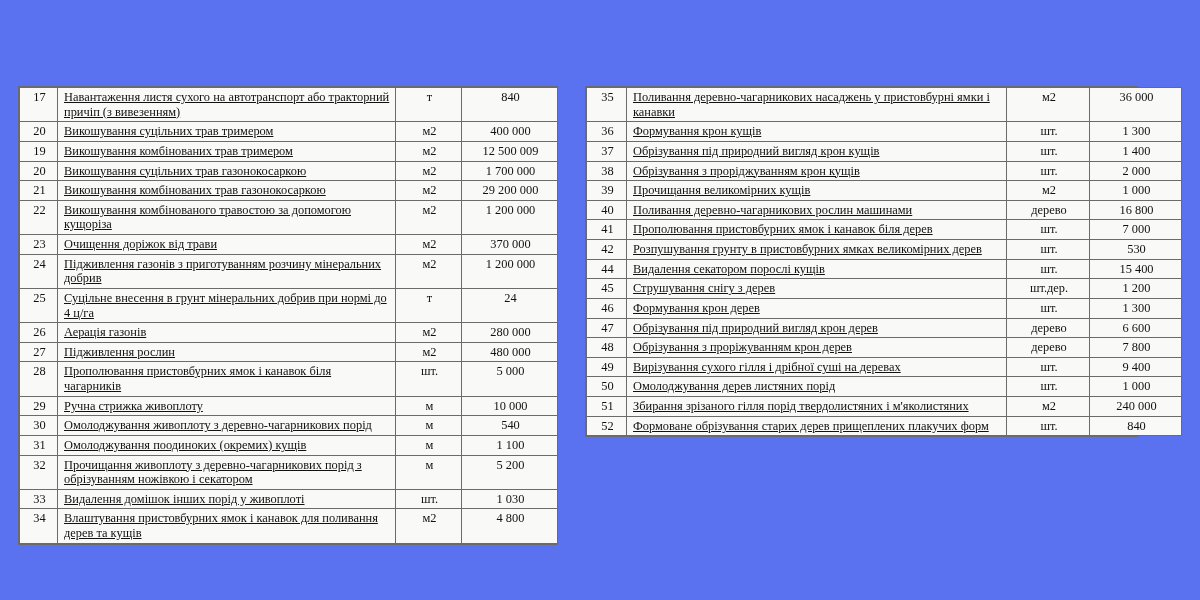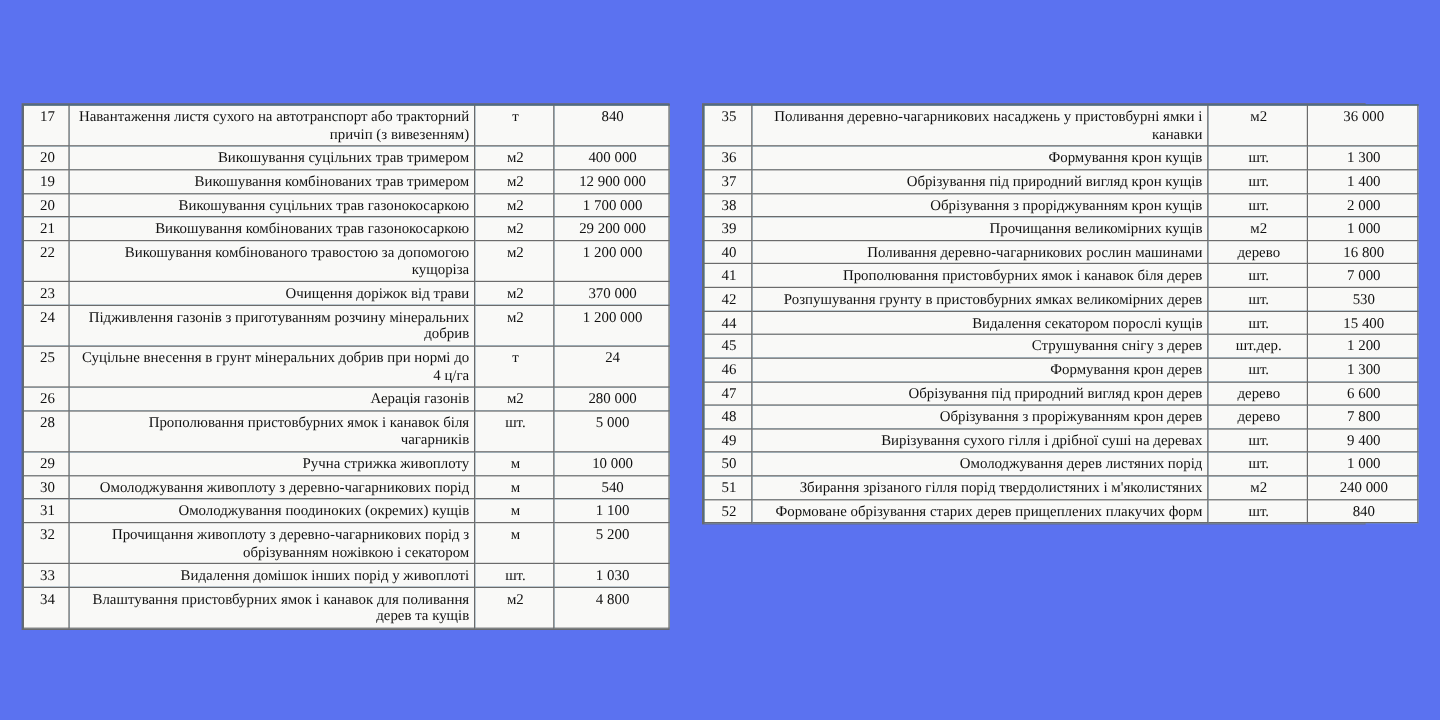--- a/index.html
+++ b/index.html
@@ -50,21 +50,22 @@
     vertical-align: top;
     background: #f9f9f7;
   }
   td.c-num {
     text-align: center;
     vertical-align: top;
     padding-left: 2px;
     padding-right: 2px;
   }
   td.c-desc {
-    text-align: right;
+    text-align: left;
+    text-decoration: underline;
   }
   td.c-unit {
     text-align: center;
   }
   td.c-val {
     text-align: center;
     white-space: nowrap;
   }
   
   #table-left col.w-num  { width: 38px; }
@@ -100,21 +101,21 @@
           <tr>
             <td class="c-num">20</td>
             <td class="c-desc">Викошування суцільних трав тримером</td>
             <td class="c-unit">м2</td>
             <td class="c-val">400 000</td>
           </tr>
           <tr>
             <td class="c-num">19</td>
             <td class="c-desc">Викошування комбінованих трав тримером</td>
             <td class="c-unit">м2</td>
-            <td class="c-val">12 900 000</td>
+            <td class="c-val">12 500 009</td>
           </tr>
           <tr>
             <td class="c-num">20</td>
             <td class="c-desc">Викошування суцільних трав газонокосаркою</td>
             <td class="c-unit">м2</td>
             <td class="c-val">1 700 000</td>
           </tr>
           <tr>
             <td class="c-num">21</td>
             <td class="c-desc">Викошування комбінованих трав газонокосаркою</td>
@@ -143,20 +144,26 @@
             <td class="c-num">25</td>
             <td class="c-desc">Суцільне внесення в грунт мінеральних добрив при нормі до 4 ц/га</td>
             <td class="c-unit">т</td>
             <td class="c-val">24</td>
           </tr>
           <tr>
             <td class="c-num">26</td>
             <td class="c-desc">Аерація газонів</td>
             <td class="c-unit">м2</td>
             <td class="c-val">280 000</td>
+          </tr>
+          <tr>
+            <td class="c-num">27</td>
+            <td class="c-desc">Підживлення рослин</td>
+            <td class="c-unit">м2</td>
+            <td class="c-val">480 000</td>
           </tr>
           <tr>
             <td class="c-num">28</td>
             <td class="c-desc">Прополювання пристовбурних ямок і канавок біля чагарників</td>
             <td class="c-unit">шт.</td>
             <td class="c-val">5 000</td>
           </tr>
           <tr>
             <td class="c-num">29</td>
             <td class="c-desc">Ручна стрижка живоплоту</td>

